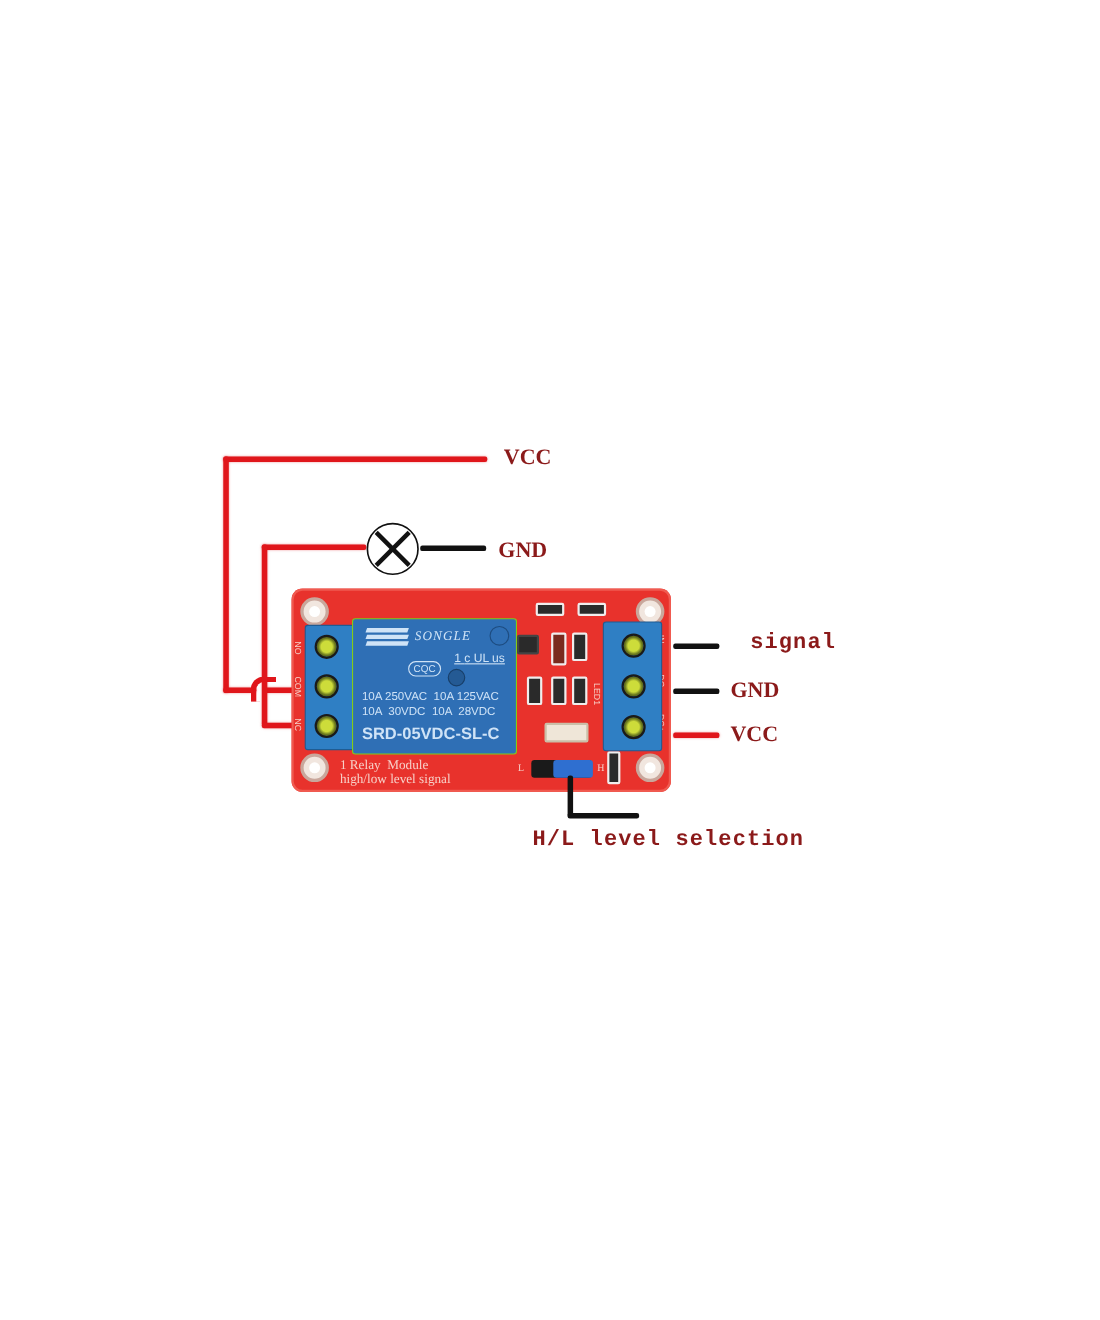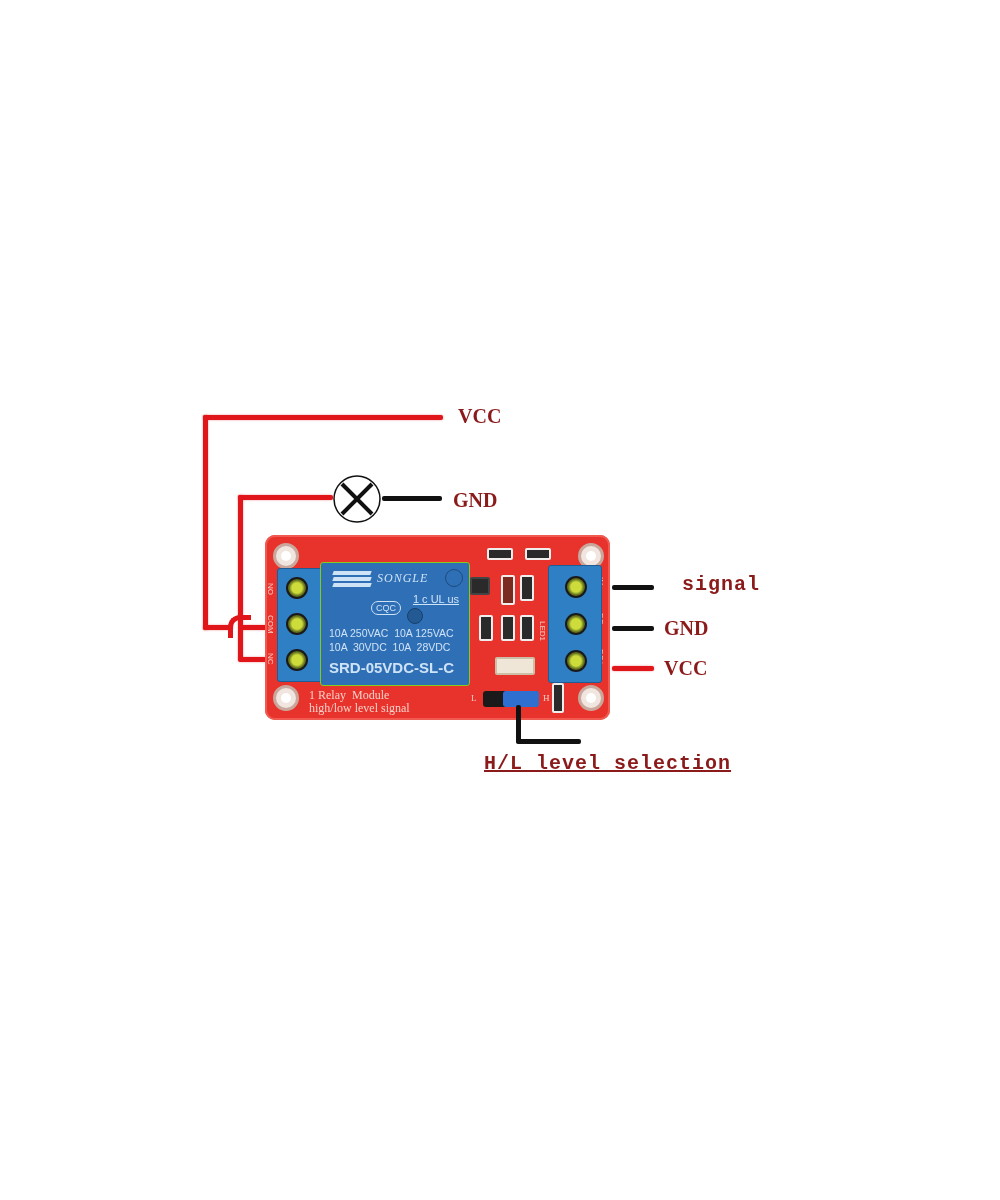--- a/index.html
+++ b/index.html
@@ -117,13 +117,13 @@
 
 <div class="wire blk" style="left:612px; top:585px; width:42px; height:5px;"></div>
 <div class="lbl mono" style="left:662px; top:573px;margin-left:20px;">signal</div>
 <div class="wire blk" style="left:612px; top:626px; width:42px; height:5px;"></div>
 <div class="lbl" style="left:664px; top:617px;">GND</div>
 <div class="wire red" style="left:612px; top:666px; width:42px; height:5px;"></div>
 <div class="lbl" style="left:664px; top:657px;">VCC</div>
 
 <div class="wire blk" style="left:516px; top:705px; width:5px; height:38px;"></div>
 <div class="wire blk" style="left:516px; top:739px; width:65px; height:5px;"></div>
-<div class="lbl mono" style="left:484px; top:752px;text-decoration:underline;">H/L level selection</div>
+<div class="lbl mono" style="left:484px; top:752px;">H/L level selection</div>
 
 </body></html>

